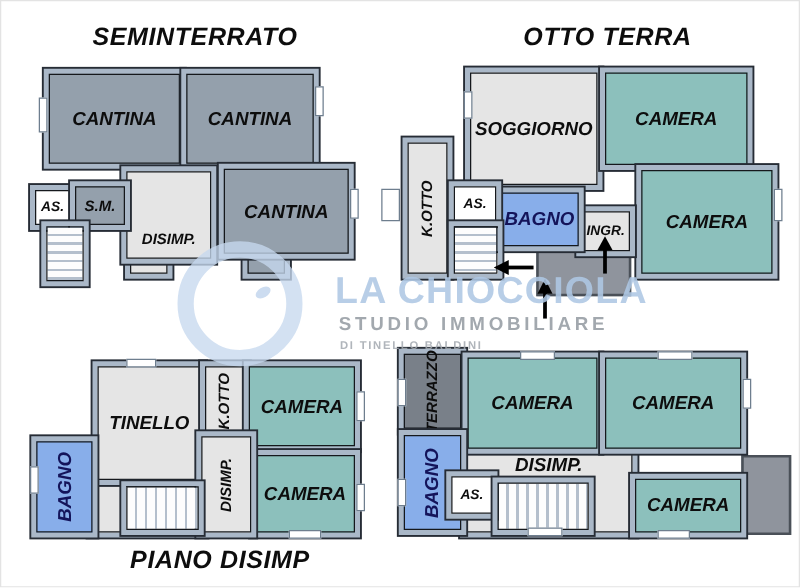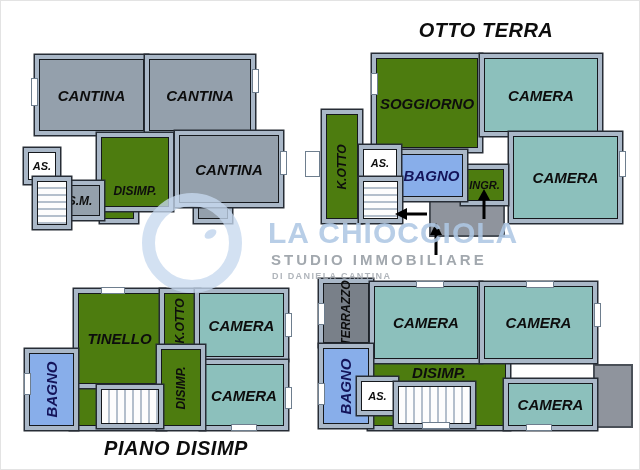--- a/index.html
+++ b/index.html
@@ -8,21 +8,21 @@
   .title{position:absolute;font-weight:bold;font-style:italic;font-size:20px;color:#0d0d0d;
          text-align:center;letter-spacing:.5px;white-space:nowrap;}
   .plan{position:absolute;}
   .room{position:absolute;box-sizing:border-box;border:1.5px solid #15181c;
         box-shadow:0 0 0 4px #aab8c8,0 0 0 5.5px #262c35;
         display:flex;align-items:center;justify-content:center;
         font-weight:bold;font-style:italic;color:#0d0d0d;overflow:visible;z-index:3;}
   .lbl{white-space:nowrap;}
   .v{transform:rotate(-90deg);white-space:nowrap;}
   .fs15{font-size:15px;} .fs12{font-size:12px;} .fs11{font-size:11px;}
-  .cantina{background:#94a0ac;} .service{background:#4d7c0f;} .teal{background:#8cc0bc;}
+  .cantina{background:#94a0ac;} .service{background:#e5e5e5;} .teal{background:#8cc0bc;}
   .blue{background:#88aeea;color:#14145a;} .white{background:#ffffff;} .terr{background:#798089;}
   .stairsH{background:repeating-linear-gradient(180deg,#fdfdfd 0 5px,#b4bfcc 5px 7px);}
   .stairsV{background:repeating-linear-gradient(90deg,#fdfdfd 0 6px,#b4bfcc 6px 8px);}
   .flat{box-shadow:none;border:2px solid #4a5058;z-index:1;}
   .porch{position:absolute;background:#8f949d;border:2px solid #4a5058;box-sizing:border-box;z-index:1;}
   .win{position:absolute;background:#fff;border:1px solid #6e7e8e;z-index:6;}
   .arrow{position:absolute;z-index:8;}
   .botlbl{align-items:flex-end;} .botlbl .lbl{margin-bottom:8px;}
   .toplbl{align-items:flex-start;} .toplbl .lbl{margin-top:2px;}
   
@@ -36,40 +36,41 @@
   .wm-sub{left:270px;top:250px;font-size:15px;font-weight:bold;letter-spacing:3px;
           color:rgba(146,153,160,.85);white-space:nowrap;}
   .wm-tag{left:271px;top:270px;font-size:9px;font-weight:bold;letter-spacing:1.4px;
           color:rgba(162,168,175,.85);white-space:nowrap;}
 </style>
 </head>
 <body>
 
 <div class="canvas">
 
+  <div class="title" style="left:20px;top:18px;width:270px;">SEMINTERRATO</div>
 
   <div class="plan" style="left:20px;top:50px;width:280px;height:190px;">
     <div class="room cantina fs15" style="left:18px;top:8px;width:105px;height:72px;">
       <span class="lbl">CANTINA</span>
     </div>
     <div class="room cantina fs15" style="left:128px;top:8px;width:102px;height:72px;">
       <span class="lbl">CANTINA</span>
     </div>
     <div class="room cantina" style="left:177px;top:148px;width:30px;height:20px;"></div>
     <div class="room cantina fs15" style="left:158px;top:84px;width:100px;height:68px;">
       <span class="lbl">CANTINA</span>
     </div>
     <div class="room service" style="left:83px;top:150px;width:30px;height:18px;"></div>
     <div class="room service botlbl fs12" style="left:80px;top:86px;width:68px;height:70px;">
       <span class="lbl">DISIMP.</span>
     </div>
     <div class="room white fs11" style="left:7px;top:101px;width:28px;height:28px;">
       <span class="lbl">AS.</span>
     </div>
-    <div class="room cantina fs12" style="left:39px;top:98px;width:40px;height:31px;margin-top:36px;">
+    <div class="room cantina fs12" style="left:39px;top:98px;width:40px;height:31px;">
       <span class="lbl">S.M.</span>
     </div>
     <div class="room stairsH" style="left:16px;top:130px;width:30px;height:44px;"></div>
     <div class="win" style="left:10px;top:27px;width:5px;height:26px;"></div>
     <div class="win" style="left:231px;top:18px;width:5px;height:22px;"></div>
     <div class="win" style="left:259px;top:100px;width:5px;height:22px;"></div>
   </div>
 
   <div class="title" style="left:330px;top:18px;width:310px;">OTTO TERRA</div>
 
@@ -176,15 +177,15 @@
     <div class="win" style="left:106px;top:141px;width:26px;height:5px;"></div>
     <div class="win" style="left:2px;top:22px;width:5px;height:20px;"></div>
     <div class="win" style="left:2px;top:102px;width:5px;height:20px;"></div>
   </div>
 
 
   <div class="wm wm-ring"></div>
   <div class="wm wm-tick"></div>
   <div class="wm wm-brand">LA CHIOCCIOLA</div>
   <div class="wm wm-sub">STUDIO IMMOBILIARE</div>
-  <div class="wm wm-tag">DI DANIELA CANTINA</div>
+  <div class="wm wm-tag">DI TINELLO BALDINI</div>
 
 </div>
 
 </body></html>

